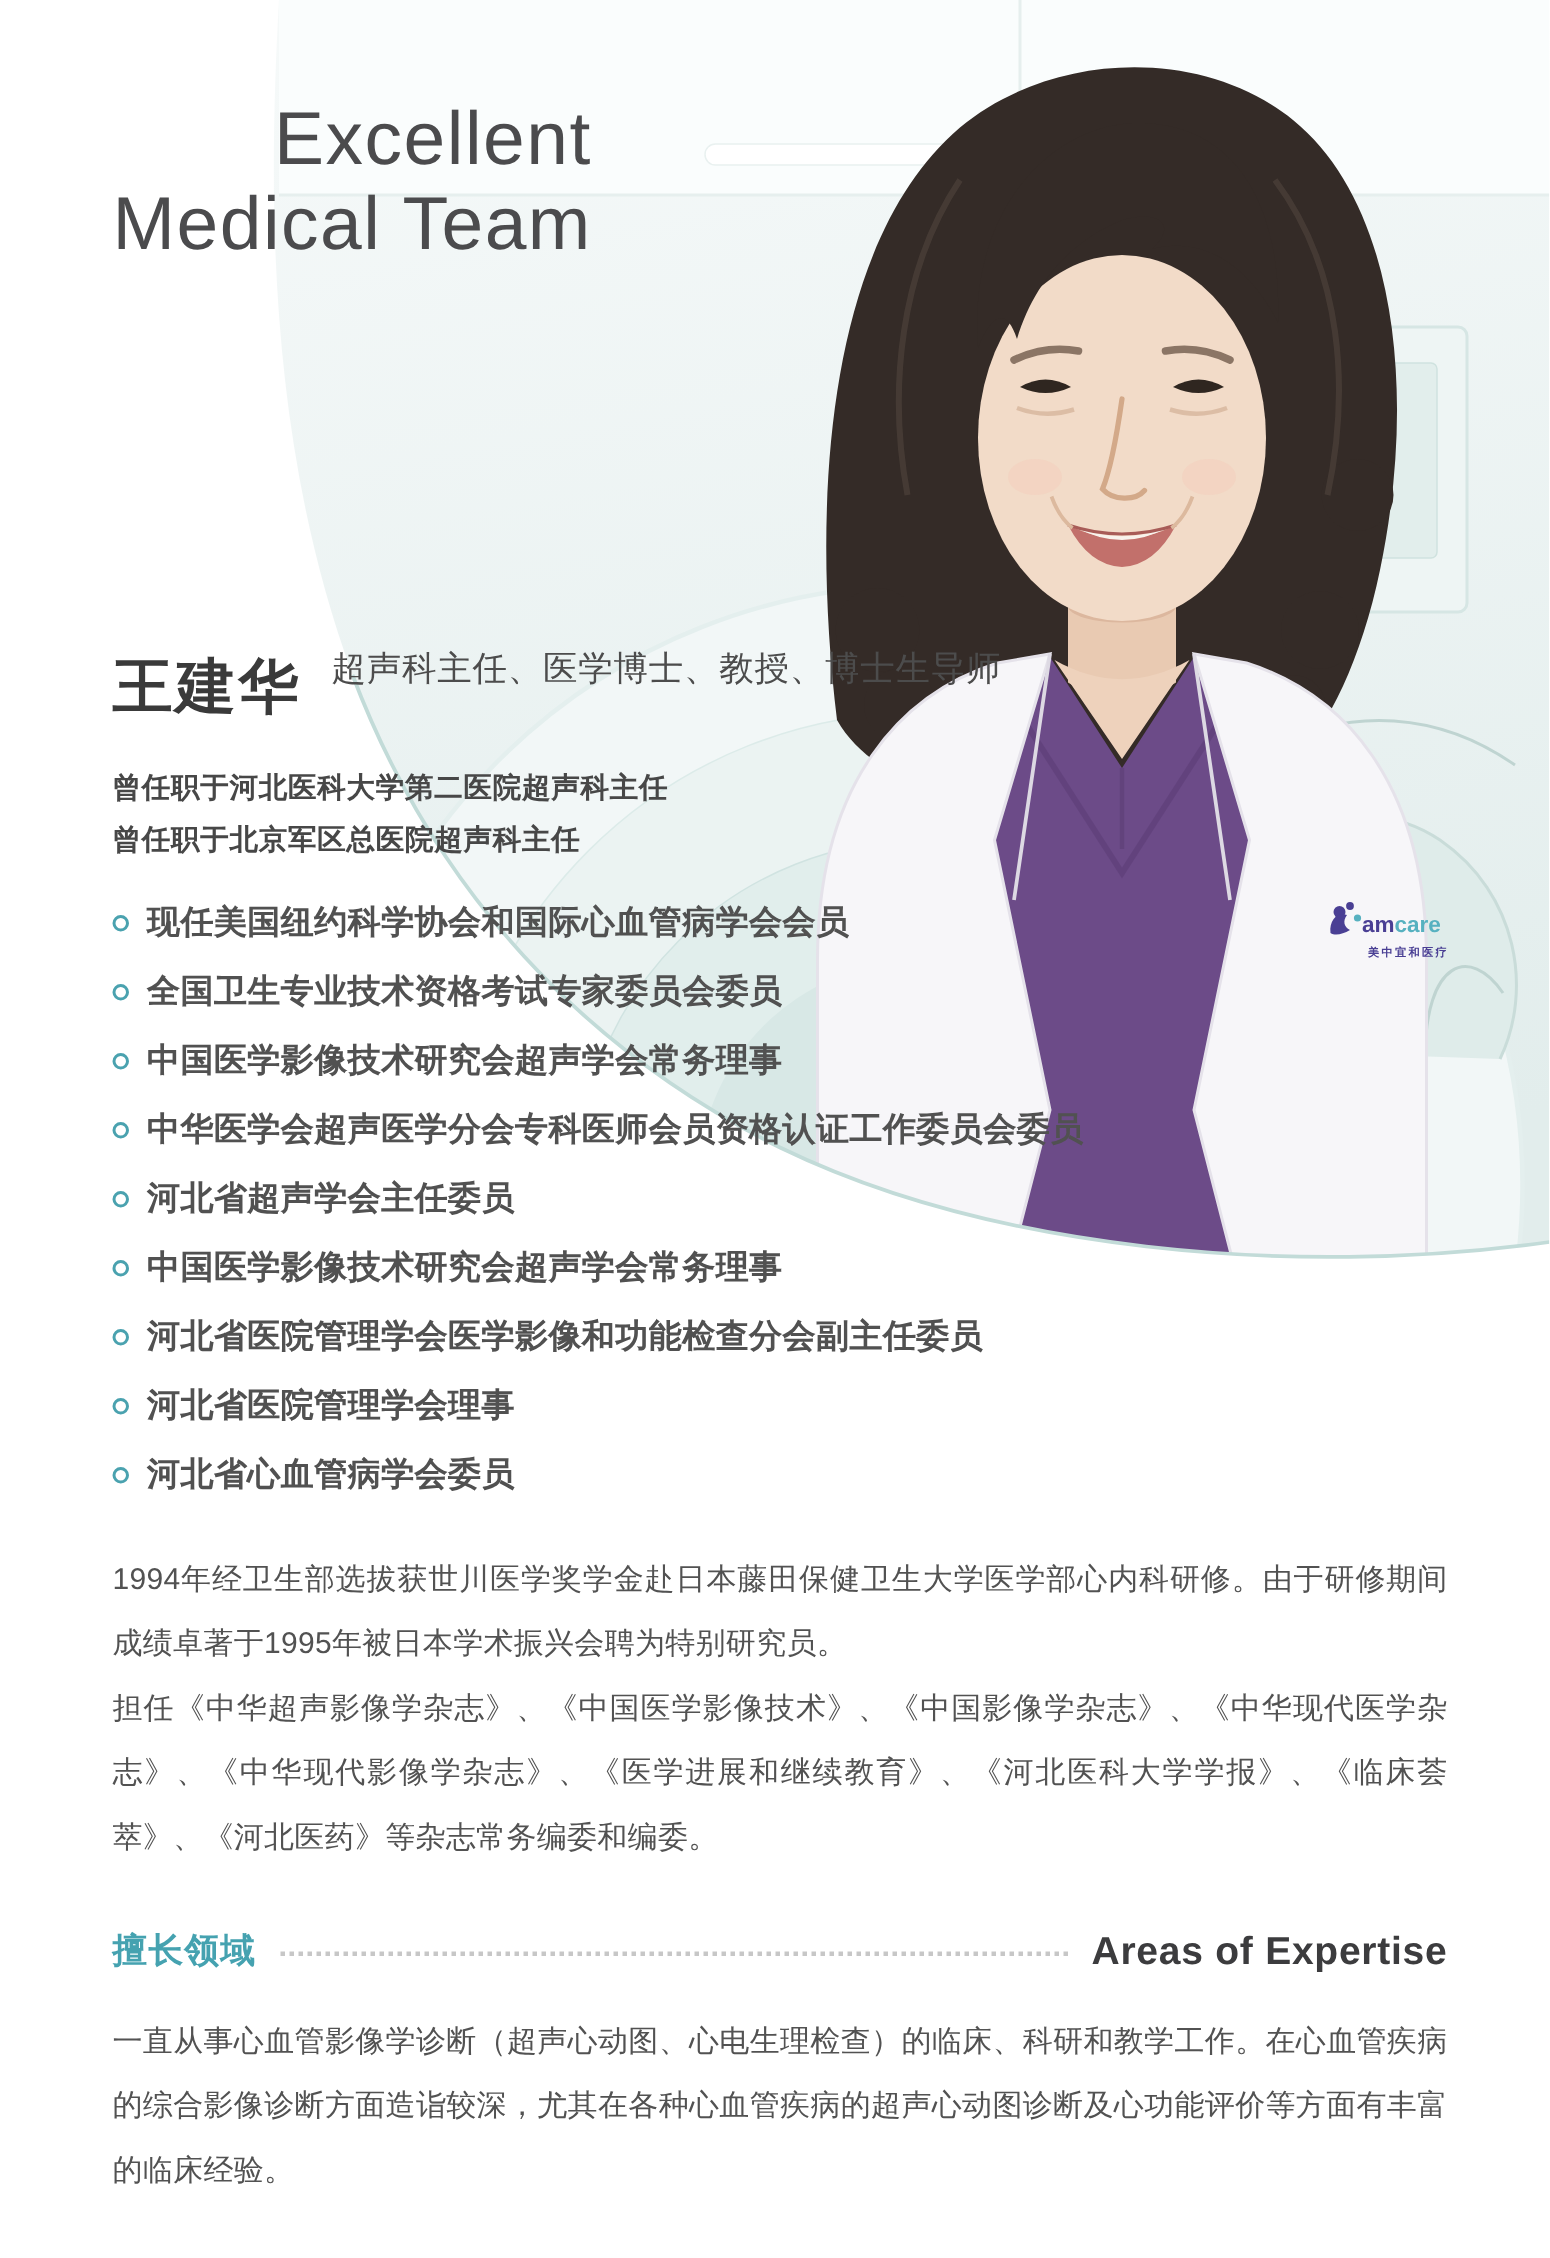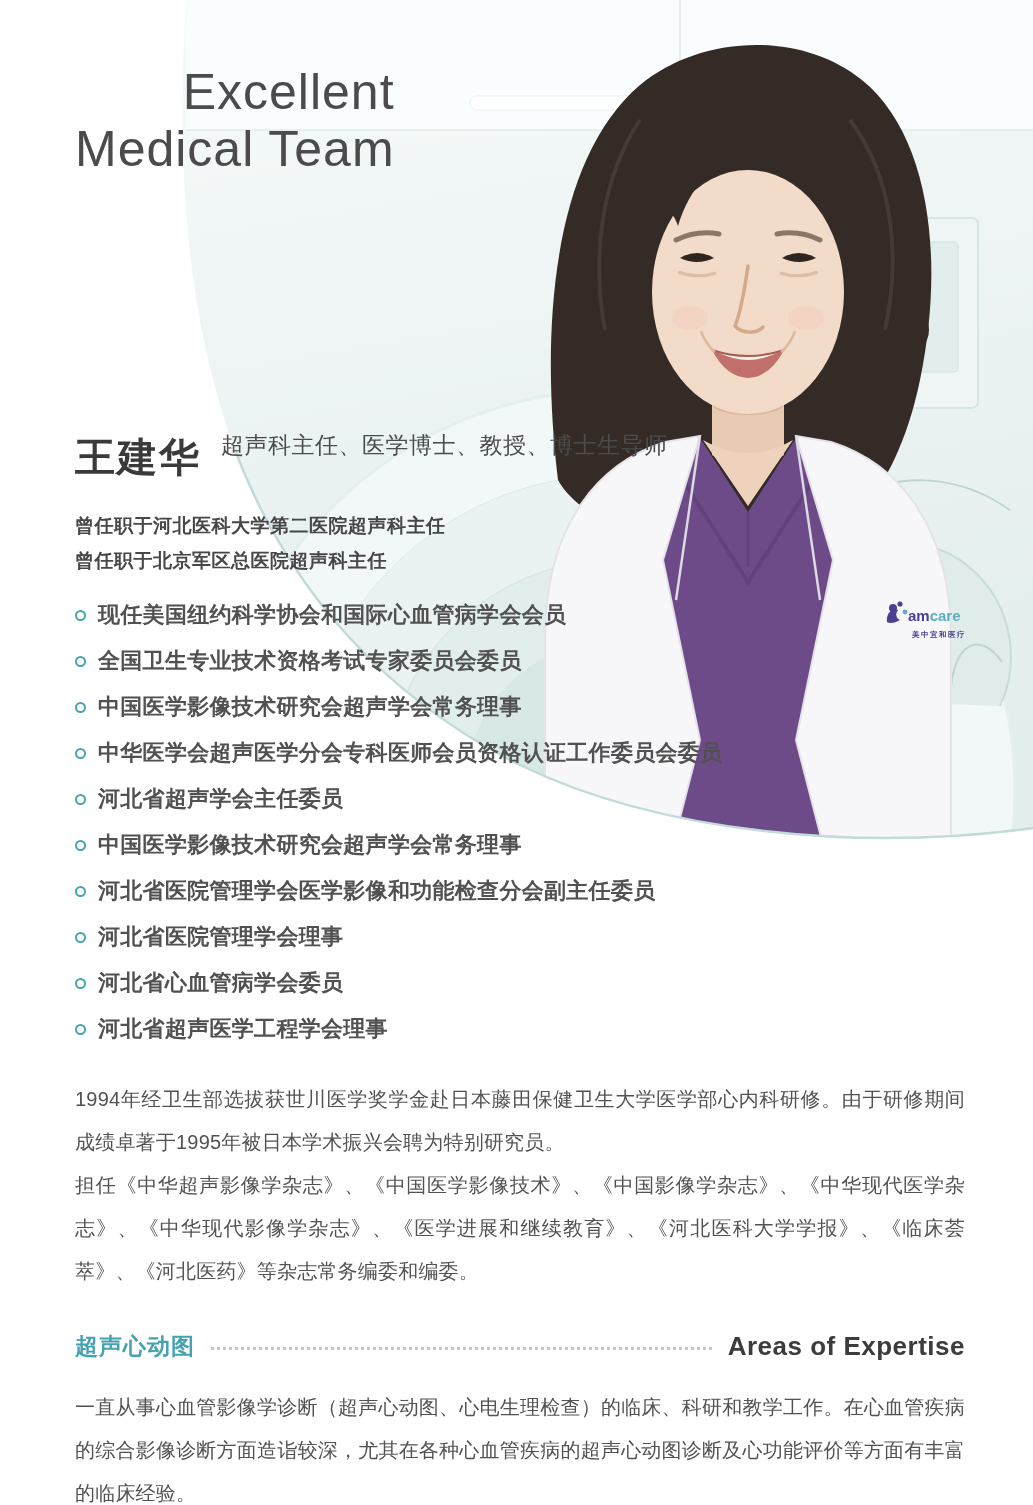--- a/index.html
+++ b/index.html
@@ -185,33 +185,29 @@
           <span class="cred-txt">河北省医院管理学会医学影像和功能检查分会副主任委员</span>
         </li>
       <li class="cred">
           <span class="cred-dot"></span>
           <span class="cred-txt">河北省医院管理学会理事</span>
         </li>
       <li class="cred">
           <span class="cred-dot"></span>
           <span class="cred-txt">河北省心血管病学会委员</span>
         </li>
-      <li class="cred">
-          <span class="cred-dot"></span>
-          <span class="cred-txt">河北省超声医学工程学会理事</span>
-        </li>
     </ul>
 
     <div class="bio">
       <p>1994年经卫生部选拔获世川医学奖学金赴日本藤田保健卫生大学医学部心内科研修。由于研修期间成绩卓著于1995年被日本学术振兴会聘为特别研究员。</p>
       <p>担任《中华超声影像学杂志》、《中国医学影像技术》、《中国影像学杂志》、《中华现代医学杂志》、《中华现代影像学杂志》、《医学进展和继续教育》、《河北医科大学学报》、《临床荟萃》、《河北医药》等杂志常务编委和编委。</p>
     </div>
 
     <div class="exp-header">
-      <span class="exp-cn">超声心动图</span>
+      <span class="exp-cn">擅长领域</span>
       <span class="exp-leader"></span>
       <span class="exp-en">Areas of Expertise</span>
     </div>
 
     <p class="exp-text">一直从事心血管影像学诊断（超声心动图、心电生理检查）的临床、科研和教学工作。在心血管疾病的综合影像诊断方面造诣较深，尤其在各种心血管疾病的超声心动图诊断及心功能评价等方面有丰富的临床经验。</p>
 
   </div>
 </div>
 
 </body></html>

